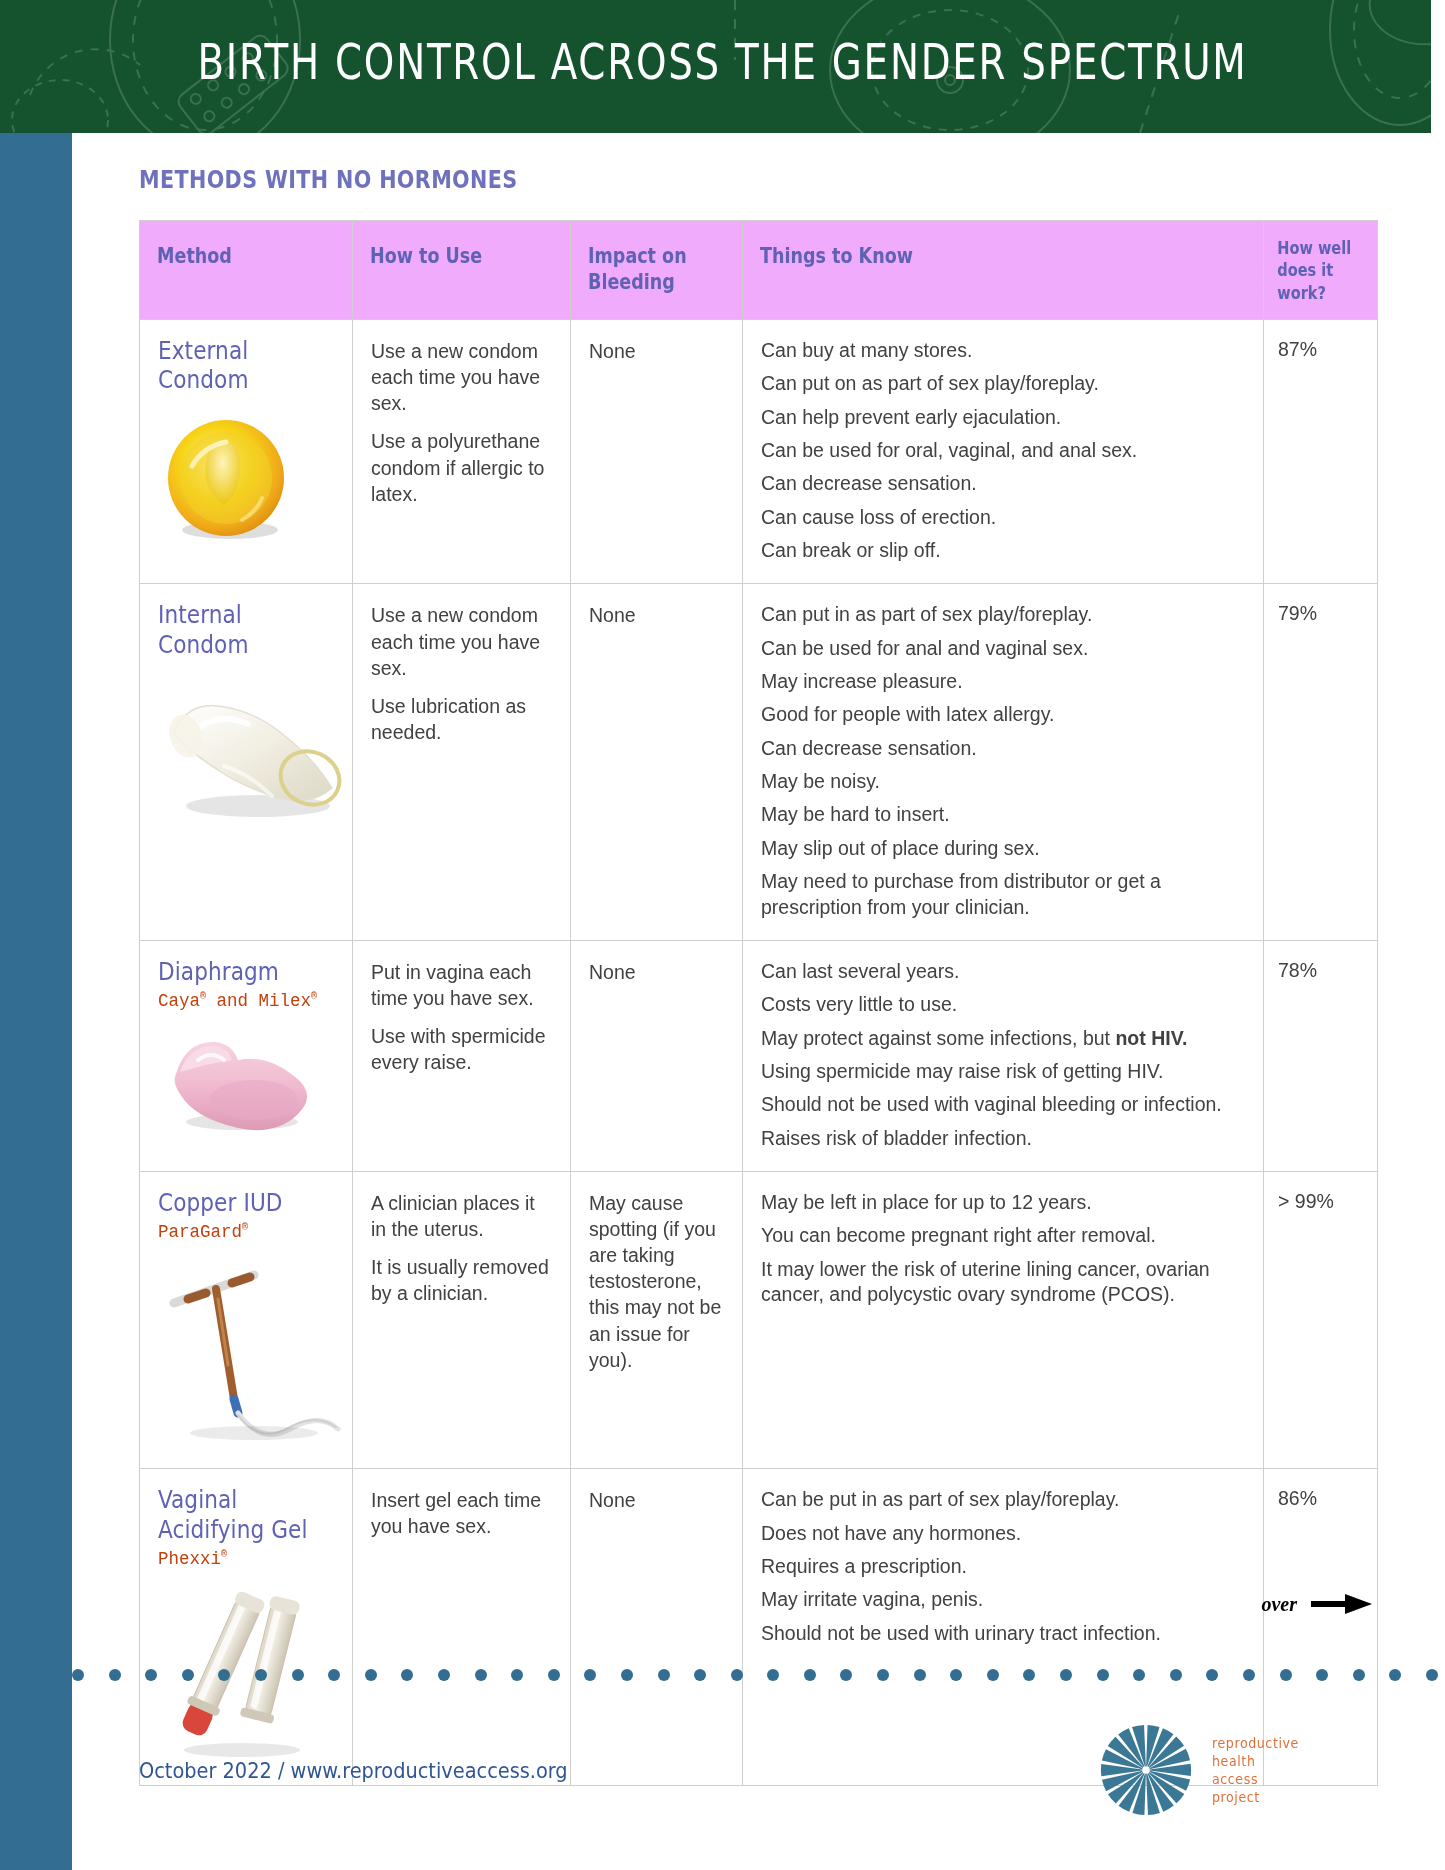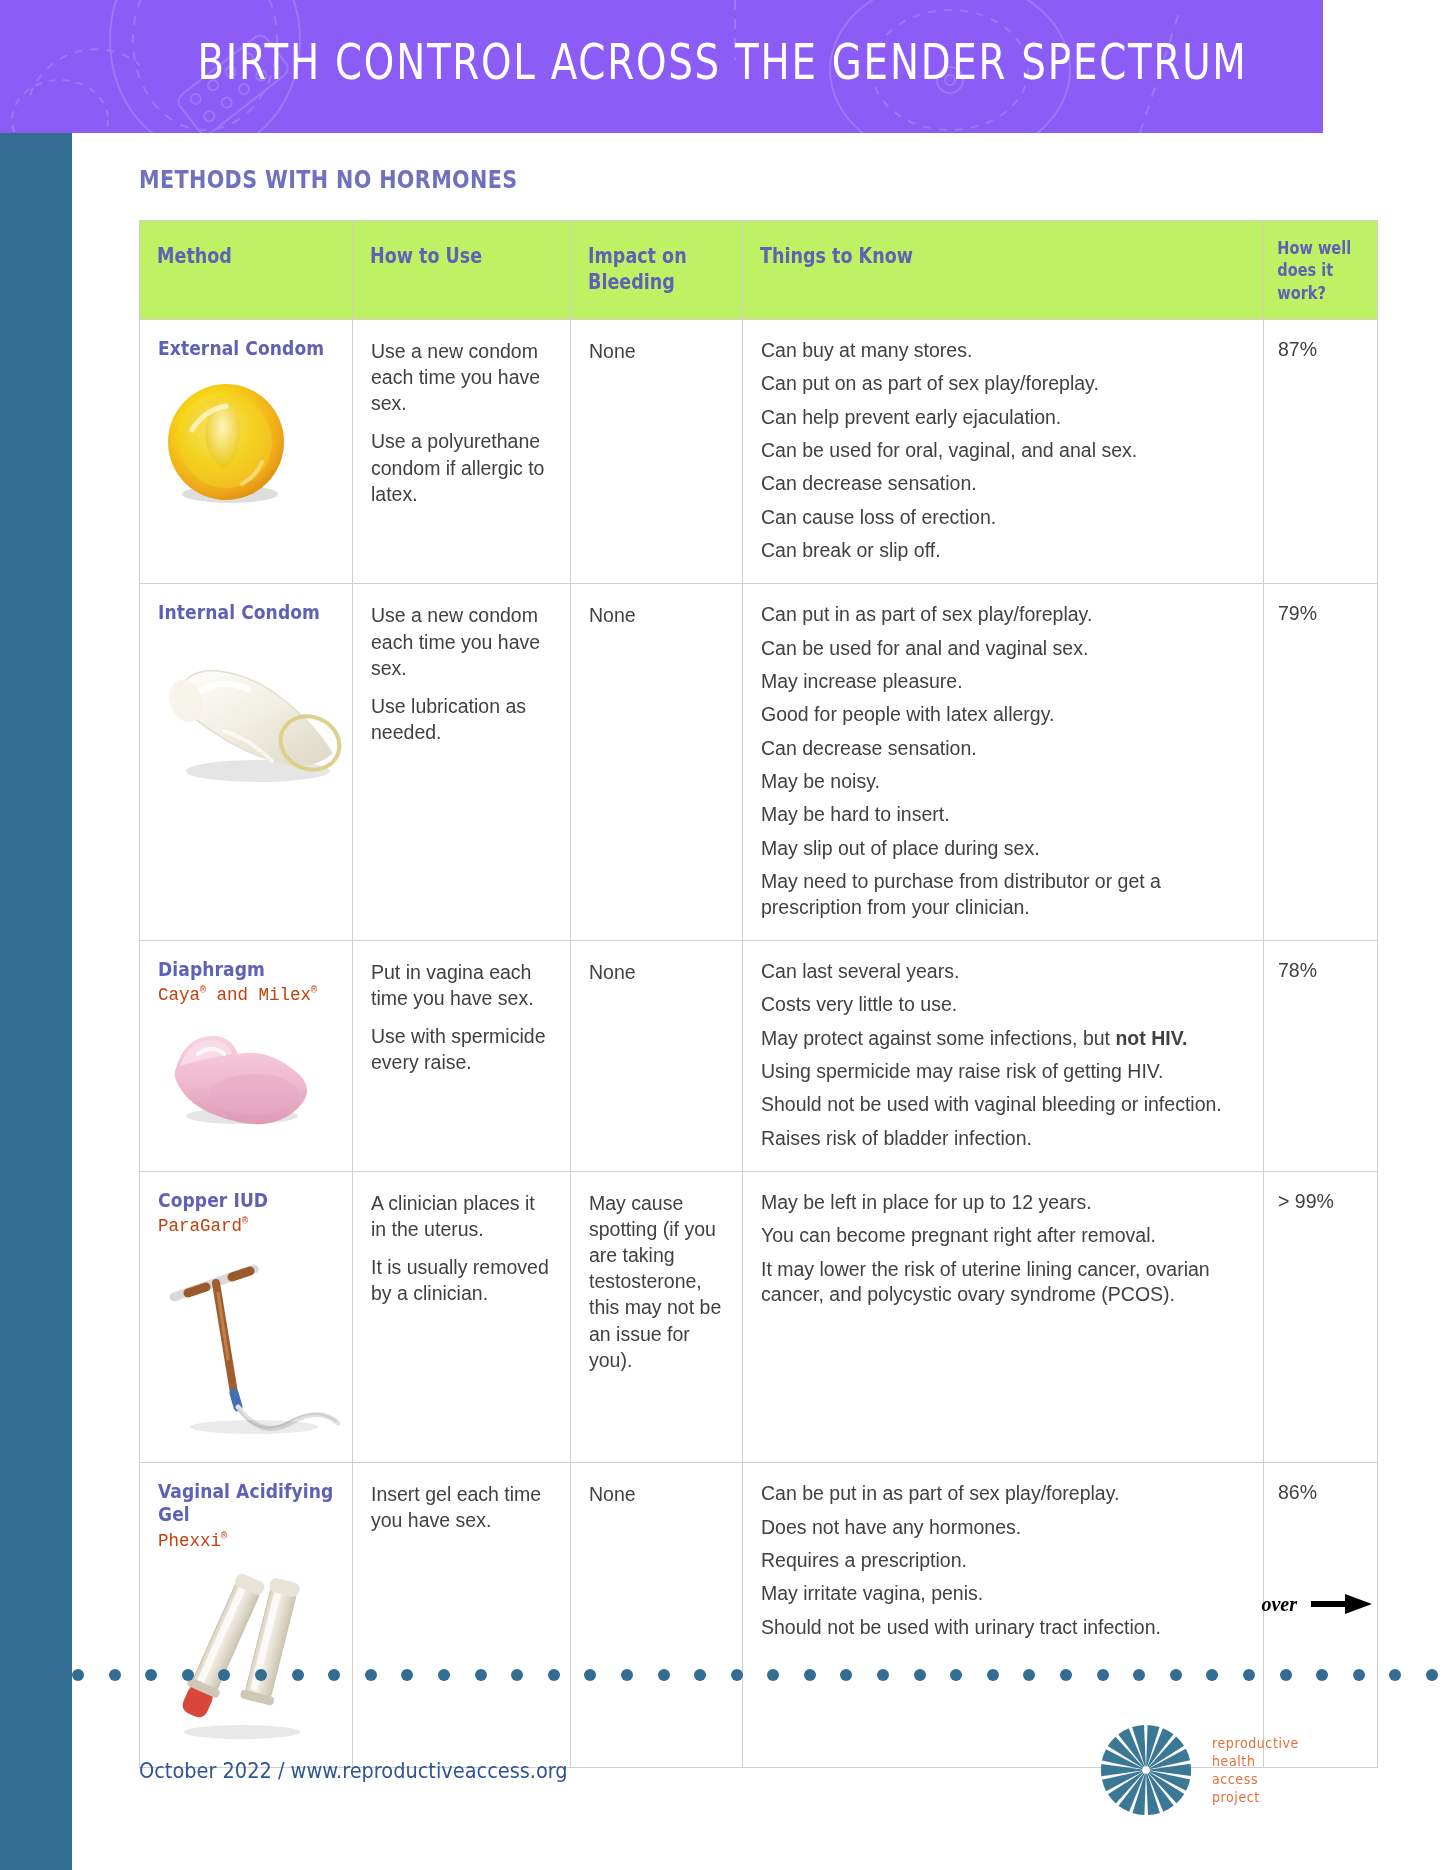--- a/index.html
+++ b/index.html
@@ -12,23 +12,23 @@
     height: 1870px;
     font-family: "Liberation Sans", sans-serif;
     position: relative;
     overflow: hidden;
   }
 
   
   .banner {
     position: absolute;
     left: 0; top: 0;
-    width: 1323px;
+    width: 1431px;
     height: 133px;
-    background: #8b5cf6;
+    background: #14532d;
     overflow: hidden;
   }
   .banner-art {
     position: absolute;
     left: 0; top: 0;
     width: 1445px;
     height: 133px;
     opacity: 0.30;
   }
   .banner-title {
@@ -91,21 +91,21 @@
 
   
   col.c-method  { width: 213px; }
   col.c-how     { width: 218px; }
   col.c-impact  { width: 172px; }
   col.c-things  { width: 521px; }
   col.c-eff     { width: 114px; }
 
   
   thead th {
-    background: #bef264;
+    background: #f0abfc;
     text-align: left;
     color: #5f61b4;
     font-weight: bold;
     font-family: "DejaVu Sans Condensed", "Liberation Sans Narrow", "Liberation Sans", sans-serif;
   }
   .th-inner {
     padding: 22px 16px 22px 18px;
     font-size: 20.5px;
     line-height: 1.28;
     height: 54px;
@@ -124,22 +124,22 @@
     padding: 18px 16px 20px 18px;
     font-size: 19.5px;
     line-height: 1.34;
     color: #414042;
     display: block;
   }
   .cell.method { padding-left: 18px; padding-top: 17px; }
 
   .method-name {
     color: #5f61b4;
-    font-weight: bold;
-    font-size: 19px;
+    font-weight: normal;
+    font-size: 24px;
     line-height: 1.22;
     font-family: "DejaVu Sans Condensed", "Liberation Sans Narrow", "Liberation Sans", sans-serif;
     letter-spacing: 0.1px;
   }
   .method-brand {
     color: #c2410c;
     font-size: 17.5px;
     margin-top: 4px;
     line-height: 1.2;
     font-family: Liberation Mono, monospace;

